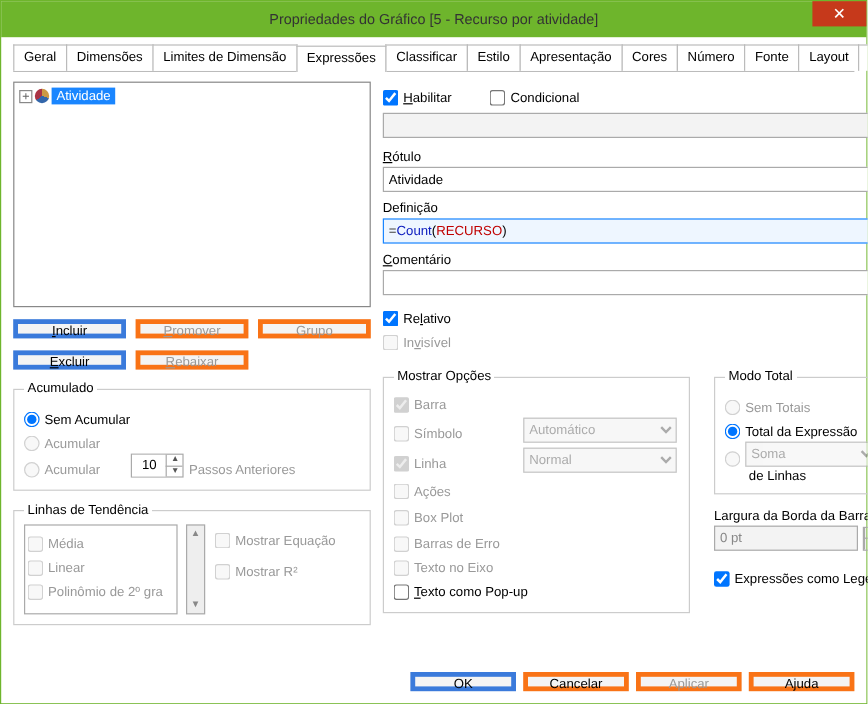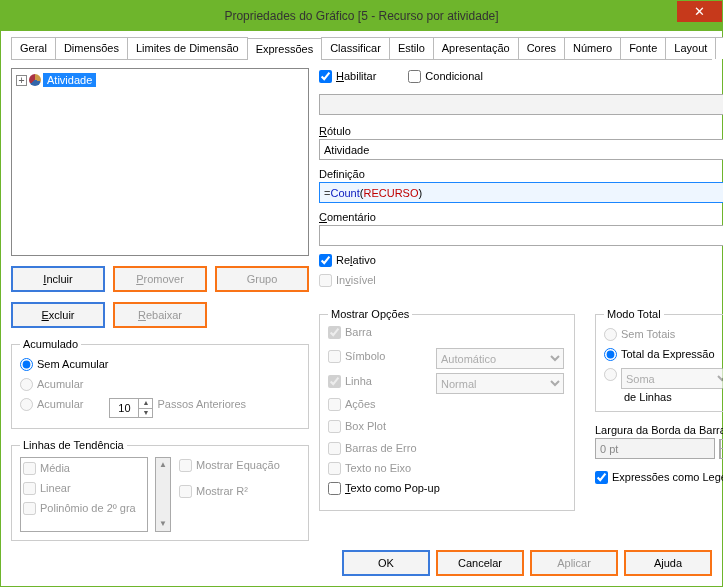--- a/index.html
+++ b/index.html
@@ -14,26 +14,26 @@
 .tab.active { background: #fff; position: relative; top: 1px; padding-bottom: 5px; }
 .main { display: flex; gap: 10px; }
 .left-col { width: 300px; }
 .right-col { flex: 1; }
 .tree-box { border: 1px solid #888; height: 188px; padding: 4px; background: #fff; position: relative; }
 .tree-item { display: flex; align-items: center; gap: 2px; }
 .tree-expand { font-family: monospace; font-size: 10px; color: #666; width: 11px; height:11px; border:1px solid #888; line-height:9px; text-align:center; }
 .tree-icon { width:12px; height:12px; border-radius:50%; background: conic-gradient(#c94 0 30%, #36a 30% 65%, #a34 65% 100%); }
 .tree-label { background:#1a86ff; color:#fff; padding:1px 4px; }
 .btn-row { display:flex; gap:8px; margin-top:10px; }
-.btn { width: 94px; height: 26px; border: 2px solid #f97316; background: #f4f4f4; font-size:11px; cursor:pointer; }
+.btn { width: 94px; height: 16px; border: 4px solid #f97316; background: #f4f4f4; font-size:11px; cursor:pointer; }
 .btn.disabled { color:#999; cursor:default; }
 .btn:first-child { border-color:#3a7adb; color:#000; }
 fieldset { border:1px solid #ccc; padding:6px 8px 8px 8px; margin-top:10px; }
 legend { font-size:11px; padding:0 3px; }
-.radio-row, .check-row { display:flex; align-items:flex-start; gap:4px; margin:2px 0; min-height:18px; }
+.radio-row, .check-row { display:flex; align-items:flex-end; gap:4px; margin:2px 0; min-height:18px; }
 .radio-row input[type=radio], .check-row input[type=checkbox] { margin:0; }
 .disabled-text { color:#999; }
 .spin { display:inline-flex; width:44px; height:20px; border:1px solid #aaa; }
 .spin input { width:28px; border:none; text-align:center; font-size:11px; }
 .spin .updn { width:16px; display:flex; flex-direction:column; }
 .spin .updn div { flex:1; border-left:1px solid #aaa; font-size:7px; text-align:center; line-height:8px; color:#555; cursor:pointer; }
 .spin .updn div:first-child { border-bottom:1px solid #aaa; }
 .trend-list { border:1px solid #aaa; width:128px; height:75px; padding:2px; color:#999; overflow:hidden; }
 .trend-wrap { display:flex; gap:8px; }
 .trend-opts { display:flex; flex-direction:column; gap:4px; color:#999; }

